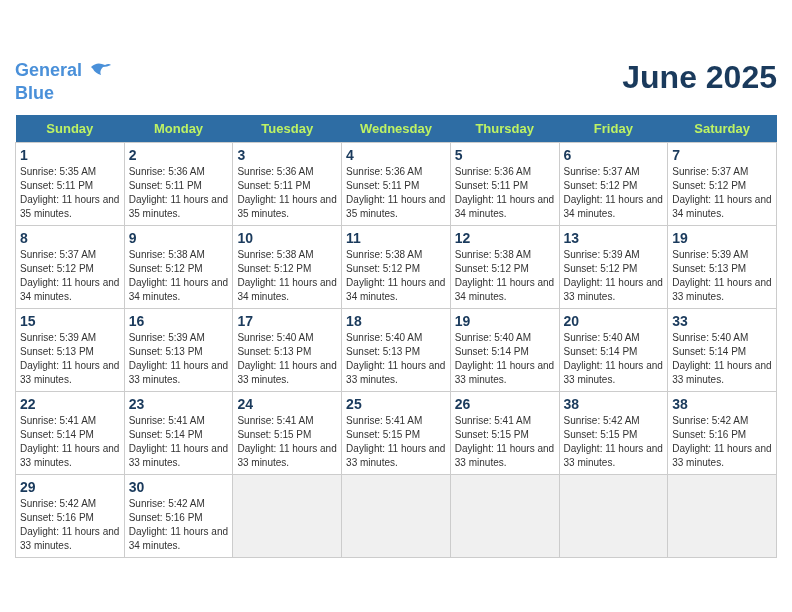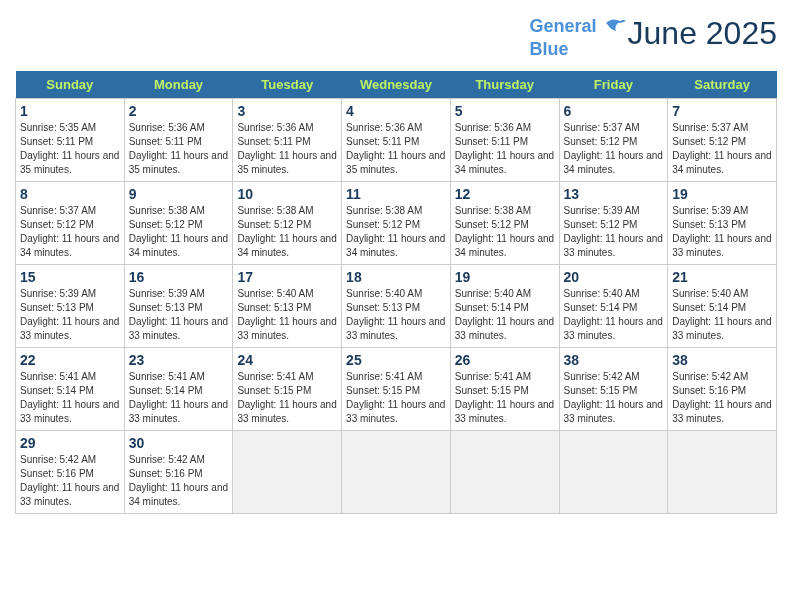--- a/index.html
+++ b/index.html
@@ -5,23 +5,24 @@
     * { box-sizing: border-box; margin: 0; padding: 0; }
     body {
       font-family: Arial, sans-serif;
       background: #fff;
       width: 792px;
       min-height: 612px;
       padding: 15px;
     }
     .header {
       display: flex;
-      justify-content: flex-end;
+      justify-content: space-between;
       align-items: flex-start;
       margin-bottom: 10px;
+      margin-top: 44px;
     }
     .logo {
       display: flex;
       align-items: center;
     }
     .logo-text {
       font-size: 18px;
       font-weight: bold;
       color: #1a3a5c;
       line-height: 1.2;
@@ -32,21 +33,21 @@
     .logo-icon {
       width: 24px;
       height: 24px;
       margin-left: 2px;
     }
     .title-block {
       text-align: right;
     }
     .month-title {
       font-size: 32px;
-      font-weight: normal;
+      font-weight: bold;
       color: #1a3a5c;
     }
     .location {
       font-size: 15px;
       color: #333;
     }
     table {
       width: 100%;
       border-collapse: collapse;
       font-size: 11px;
@@ -275,21 +276,21 @@
       </td>
         <td>
         <span class="day-num">20</span>
         <div class="day-info">
           Sunrise: 5:40 AM<br>
           Sunset: 5:14 PM<br>
           Daylight: 11 hours and 33 minutes.
         </div>
       </td>
         <td>
-        <span class="day-num">21</span>
+        <span class="day-num">33</span>
         <div class="day-info">
           Sunrise: 5:40 AM<br>
           Sunset: 5:14 PM<br>
           Daylight: 11 hours and 33 minutes.
         </div>
       </td>
       </tr>
       <tr>
         <td>
         <span class="day-num">22</span>

